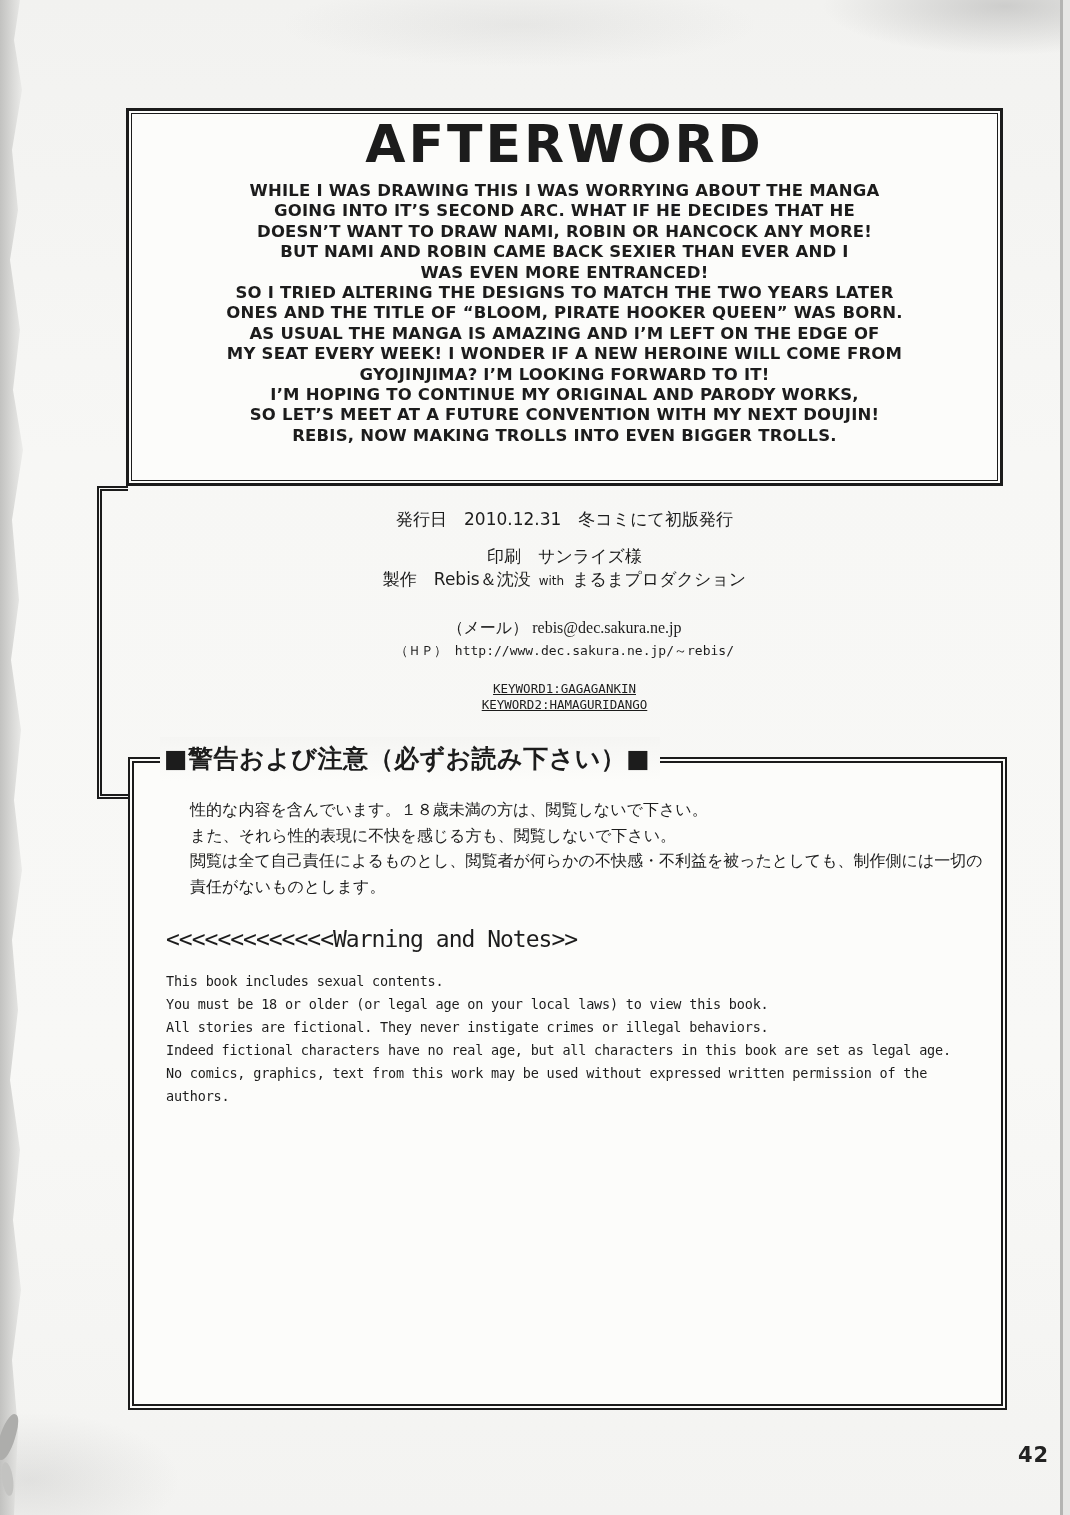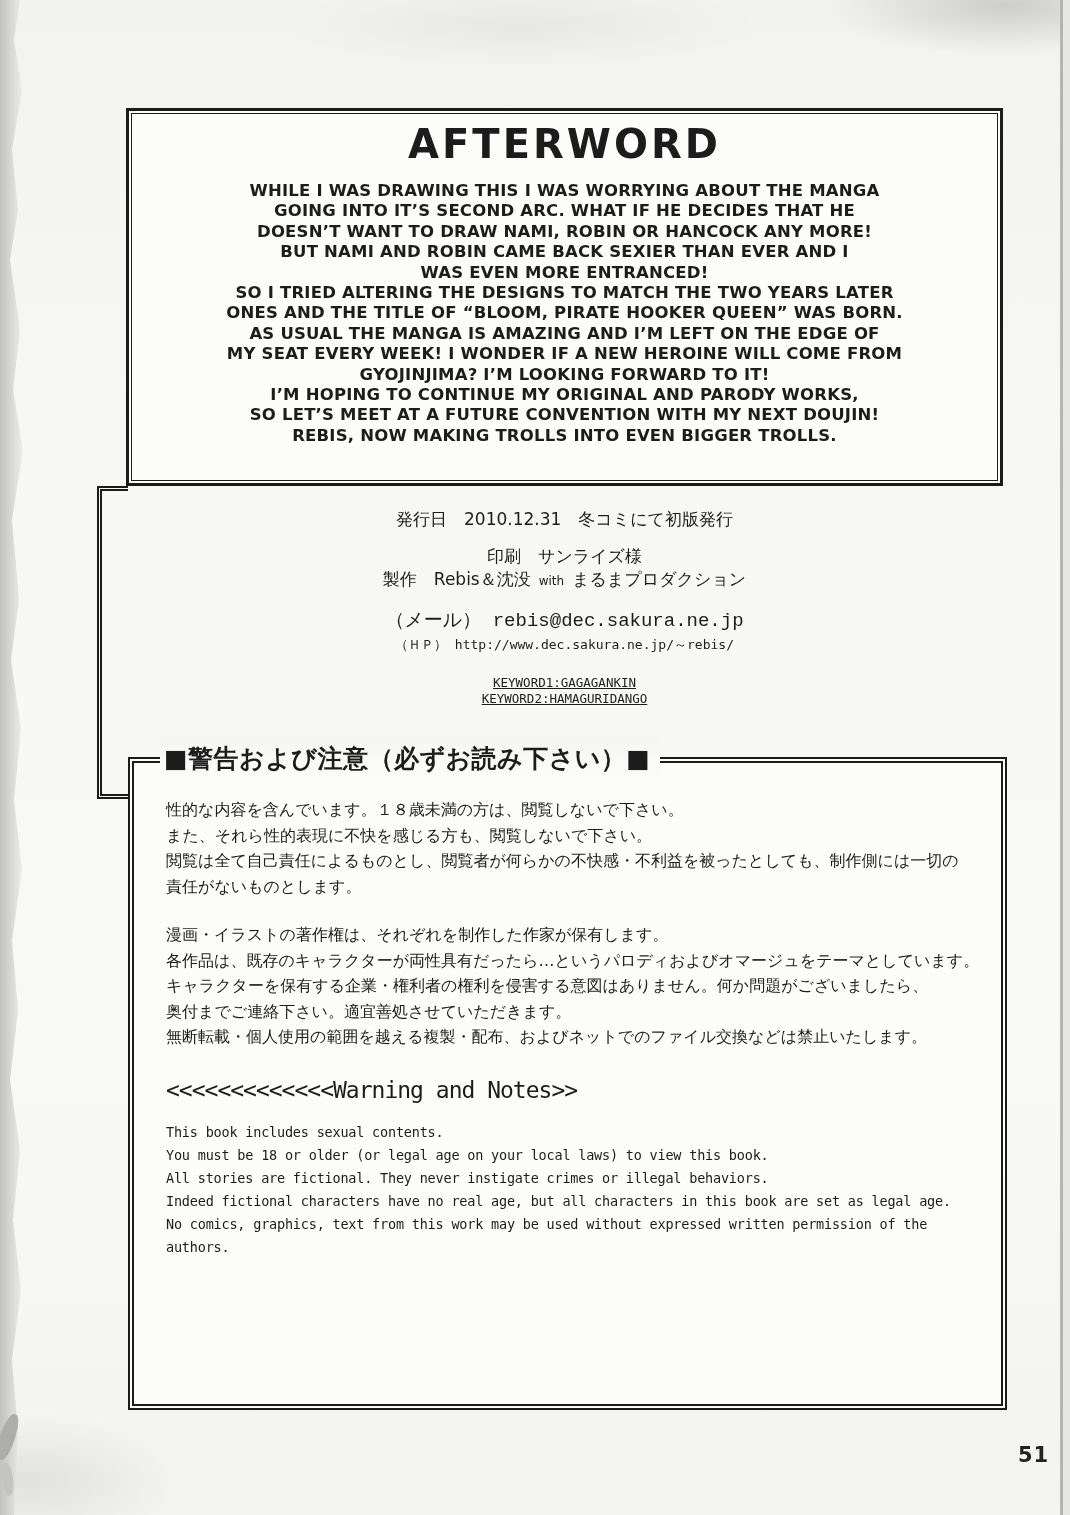--- a/index.html
+++ b/index.html
@@ -27,56 +27,56 @@
   .right-edge-strip { position:absolute; left:1063px; top:0; width:7px; height:1515px; background:#e6e6e4; }
 
   
   .dbox { position:absolute; border:3px solid #1b1b1b; padding:2px; background:#fcfcfa; }
   .dbox-inner { width:100%; height:100%; border:1px solid #1b1b1b; overflow:hidden; }
 
   
   .afterword-box { left:126px; top:108px; width:877px; height:378px; }
   .aw-content { text-align:center; padding-top:8px; }
   .aw-title {
-    font-size:40px; font-weight:bold; letter-spacing:3px; line-height:44px;
+    font-size:52px; font-weight:bold; letter-spacing:3px; line-height:44px;
     font-family:"DejaVu Sans", sans-serif;
   }
   .aw-subtitle { font-size:18.5px; font-weight:bold; line-height:22px; letter-spacing:.3px; }
   .aw-body {
     margin-top:15px; font-size:16.5px; font-weight:bold; line-height:20.4px;
     letter-spacing:.2px; white-space:pre-line;
   }
   .aw-signoff { font-size:16.5px; font-weight:bold; letter-spacing:.2px; }
 
   
   .colophon { position:absolute; left:126px; top:508px; width:877px; text-align:center; }
   .col-line { font-size:17px; line-height:23px; }
   .col-with { font-size:12px; padding:0 8px; }
   .col-printer { margin-top:14px; }
-  .col-mail { margin-top:17px; font-family:Liberation Mono, monospace; font-size:19px; }
+  .col-mail { margin-top:23px; font-family:Liberation Serif, serif; font-size:16px; }
   .col-hp { font-family:"DejaVu Sans Mono", monospace; font-size:13px; }
   .col-keywords { margin-top:19px; font-family:"DejaVu Sans Mono", monospace; font-size:12.5px; line-height:16px; white-space:pre-line;text-decoration:underline; }
 
   
   .bracket {
     position:absolute; left:97px; top:486px; width:31px; height:313px;
     border-left:5px double #1b1b1b; border-top:5px double #1b1b1b; border-bottom:5px double #1b1b1b;
   }
 
   
   .warning-box { left:128px; top:757px; width:879px; height:653px; border-width:2px; }
   .warning-box .dbox-inner { border-width:2px; }
   .warn-header {
     position:absolute; left:30px; top:-22px; height:44px; line-height:44px;
     background:linear-gradient(180deg,#f5f5f3 0%, #fcfcfa 100%);
     padding:0 10px 0 4px; font-size:25px; font-weight:bold; white-space:nowrap;
     letter-spacing:.5px;
   }
   .warn-body { padding:34px 18px 0 32px; }
-  .warn-p { font-size:16px; line-height:25.5px; white-space:pre-line; margin-bottom:23px; }
+  .warn-p { font-size:16px; line-height:25.5px; white-space:pre-line; margin-bottom:23px;margin-left:24px; }
   .en-heading {
     margin-top:12px; font-family:"DejaVu Sans Mono", monospace;
     font-size:23px; line-height:34px; letter-spacing:-1px;
   }
   .en-lines {
     margin-top:14px; font-family:"DejaVu Sans Mono", monospace;
     font-size:13.5px; line-height:23px; letter-spacing:-.2px; white-space:pre-line;
   }
 
   
@@ -129,31 +129,26 @@
 
   <div class="bracket"></div>
 
   <div class="dbox warning-box">
     <div class="dbox-inner">
       <div class="warn-body">
         <div class="warn-p">性的な内容を含んでいます。１８歳未満の方は、閲覧しないで下さい。
 また、それら性的表現に不快を感じる方も、閲覧しないで下さい。
 閲覧は全て自己責任によるものとし、閲覧者が何らかの不快感・不利益を被ったとしても、制作側には一切の
 責任がないものとします。</div>
-        <div class="warn-p">漫画・イラストの著作権は、それぞれを制作した作家が保有します。
-各作品は、既存のキャラクターが両性具有だったら…というパロディおよびオマージュをテーマとしています。
-キャラクターを保有する企業・権利者の権利を侵害する意図はありません。何か問題がございましたら、
-奥付までご連絡下さい。適宜善処させていただきます。
-無断転載・個人使用の範囲を越える複製・配布、およびネットでのファイル交換などは禁止いたします。</div>
         <div class="en-heading">&lt;&lt;&lt;&lt;&lt;&lt;&lt;&lt;&lt;&lt;&lt;&lt;&lt;Warning and Notes&gt;&gt;</div>
         <div class="en-lines">This book includes sexual contents.
 You must be 18 or older (or legal age on your local laws) to view this book.
 All stories are fictional. They never instigate crimes or illegal behaviors.
 Indeed fictional characters have no real age, but all characters in this book are set as legal age.
 No comics, graphics, text from this work may be used without expressed written permission of the authors.</div>
       </div>
     </div>
     <div class="warn-header">■警告および注意（必ずお読み下さい）■</div>
   </div>
 
-  <div class="page-number">51</div>
+  <div class="page-number">42</div>
 
 </div>
 
 </body></html>

